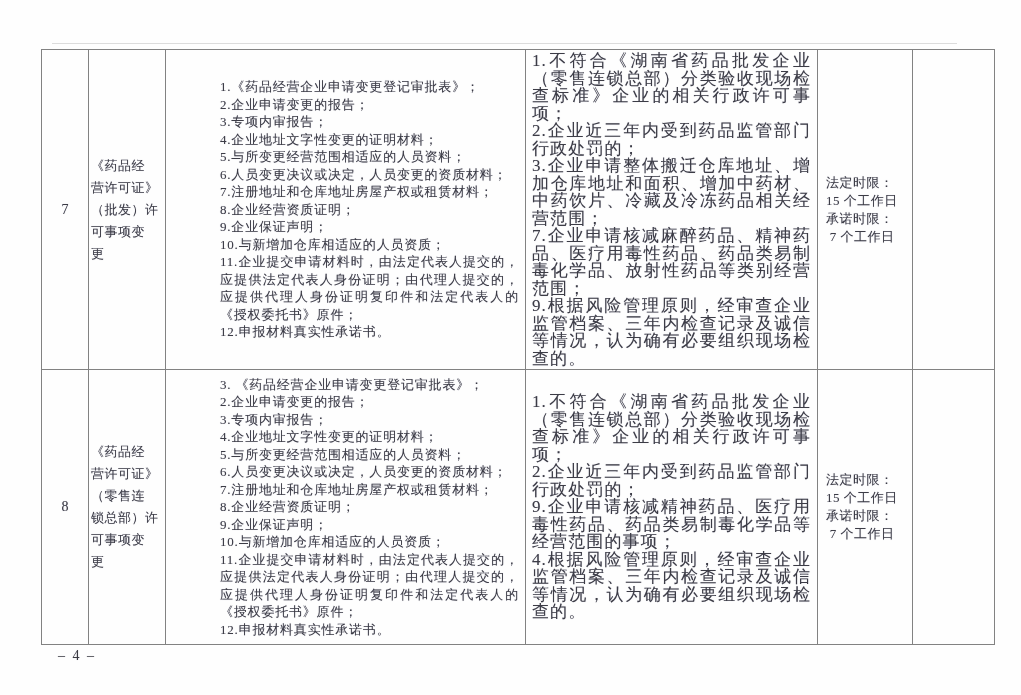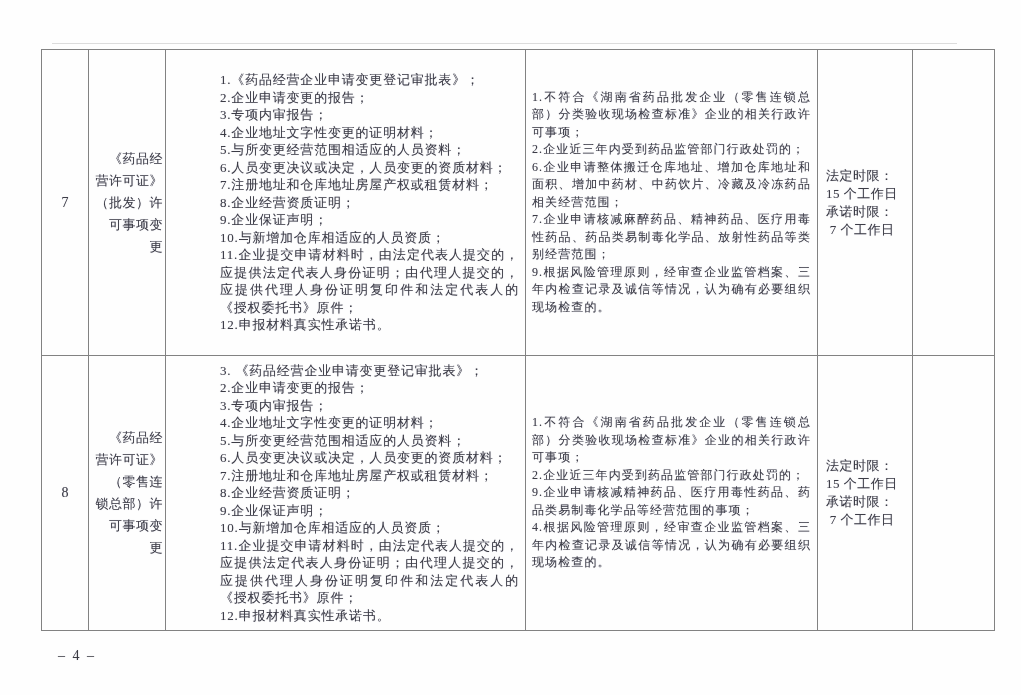--- a/index.html
+++ b/index.html
@@ -23,32 +23,32 @@
   table.doc td{
     border:1px solid #828282;
     vertical-align:middle;
     color:#3c3c46;
     text-shadow:0 0 0.8px rgba(70,70,105,0.35);
     overflow:hidden;
   }
   tr.r7{height:306px;}
   tr.r8{height:275px;}
   td.c-num{text-align:center;font-size:14px;}
-  td.c-name{text-align:right;padding:0 2px;}
+  td.c-name{text-align:left;padding:0 2px;}
   .name-line{
     font-size:13px;line-height:22px;letter-spacing:0.5px;white-space:pre;
   }
   td.c-mat{padding:2px 6px;}
   td.c-cond{padding:2px 6px;}
   .mat-wrap .para{
     font-size:13px;line-height:17.5px;letter-spacing:0.8px;
     text-align:justify;text-justify:inter-ideograph;line-break:strict;margin-left:48px;
   }
   .cond-wrap .para{
-    font-size:12px;line-height:17.5px;letter-spacing:1.1px;
+    font-size:17px;line-height:17.5px;letter-spacing:1.1px;
     text-align:justify;text-justify:inter-ideograph;line-break:strict;
   }
   td.c-time{padding:0 4px 0 8px;}
   .time-line{
     font-size:13px;line-height:18px;letter-spacing:0.5px;white-space:pre;
   }
   td.c-remark{background:transparent;}
   .footer{
     position:absolute;left:58px;top:648px;
     font-size:14px;color:#3a3a42;letter-spacing:2px;
@@ -98,21 +98,21 @@
               <div class="para">9.企业保证声明；</div>
               <div class="para">10.与新增加仓库相适应的人员资质；</div>
               <div class="para">11.企业提交申请材料时，由法定代表人提交的，应提供法定代表人身份证明；由代理人提交的，应提供代理人身份证明复印件和法定代表人的《授权委托书》原件；</div>
               <div class="para">12.申报材料真实性承诺书。</div>
             </div>
         </td>
         <td class="c-cond">
           <div class="cond-wrap">
               <div class="para">1.不符合《湖南省药品批发企业（零售连锁总部）分类验收现场检查标准》企业的相关行政许可事项；</div>
               <div class="para">2.企业近三年内受到药品监管部门行政处罚的；</div>
-              <div class="para">6.企业申请整体搬迁仓库地址、增加仓库地址和面积、增加中药材、中药饮片、冷藏及冷冻药品相关经营范围；</div>
+              <div class="para">3.企业申请整体搬迁仓库地址、增加仓库地址和面积、增加中药材、中药饮片、冷藏及冷冻药品相关经营范围；</div>
               <div class="para">7.企业申请核减麻醉药品、精神药品、医疗用毒性药品、药品类易制毒化学品、放射性药品等类别经营范围；</div>
               <div class="para">9.根据风险管理原则，经审查企业监管档案、三年内检查记录及诚信等情况，认为确有必要组织现场检查的。</div>
             </div>
         </td>
         <td class="c-time">
           <div>
               <div class="time-line">法定时限：</div>
               <div class="time-line">15 个工作日</div>
               <div class="time-line">承诺时限：</div>
               <div class="time-line"> 7 个工作日</div>

